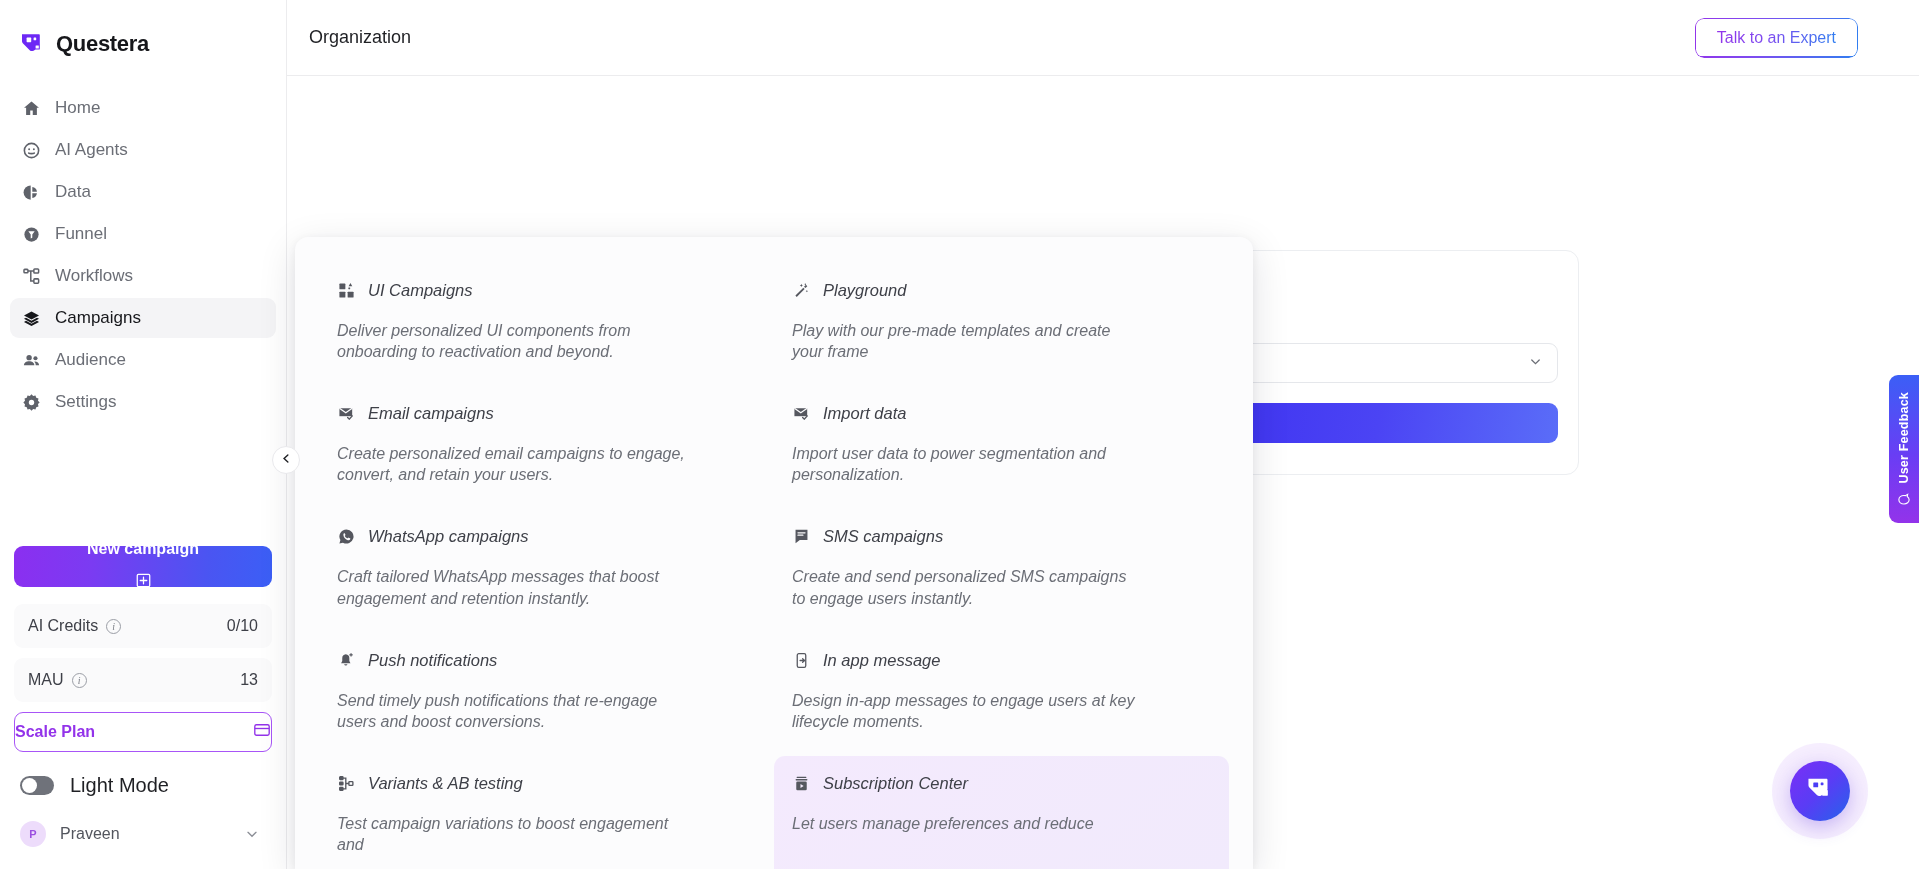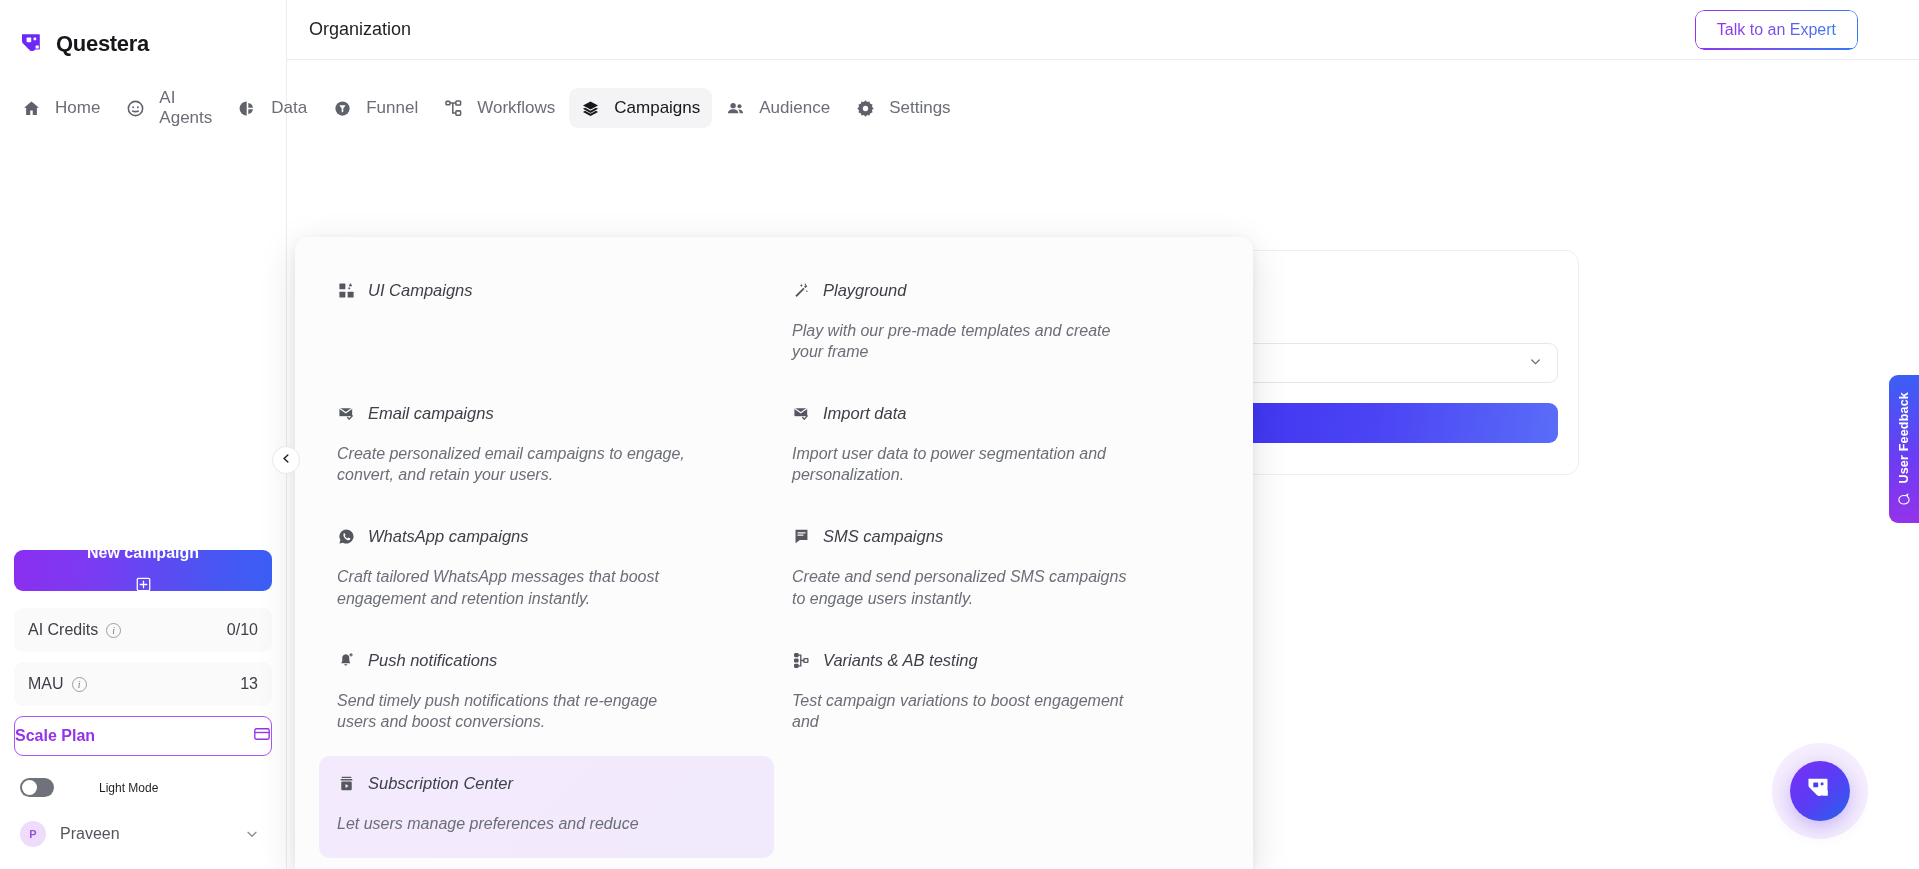--- a/index.html
+++ b/index.html
@@ -17,21 +17,21 @@
     position: absolute; left: 0; top: 0;
     width: 287px; height: 869px;
     background: #ffffff;
     border-right: 1px solid #ececee;
     display: flex; flex-direction: column;
   }
   .brand { display: flex; align-items: center; gap: 10px; padding: 25px 0 0 20px; height: 62px; }
   .brand-mark { width: 26px; height: 26px; position: relative; flex: none; }
   .brand-name { font-size: 22px; font-weight: 600; letter-spacing: -0.3px; color: #16171b; }
 
-  .nav { margin-top: 26px; display: flex; flex-direction: row; gap: 2px; padding: 0 10px; }
+  .nav { margin-top: 26px; display: flex; flex-direction: column; gap: 2px; padding: 0 10px; }
   .nav-item {
     display: flex; align-items: center; gap: 14px;
     height: 40px; padding: 0 12px; border-radius: 9px;
     color: #6b6e76; font-size: 17px; cursor: pointer;
   }
   .nav-item .nv-ico { width: 19px; height: 19px; display:flex; align-items:center; justify-content:center; flex:none; }
   .nav-item.active { background: #f4f4f6; color: #16171b; font-weight: 500; }
   .nav-item.active .nv-ico svg { fill: #16171b; }
   .nav-item svg { fill: #5f6views; }
 
@@ -55,37 +55,37 @@
             font-family: "Liberation Serif", serif; }
 
   .scale-plan {
     display: flex; align-items: center; justify-content: space-between; gap: 12px;
     height: 40px; border-radius: 9px; border: 1.3px solid #a855f7;
     color: #9333ea; font-weight: 600; font-size: 16px; cursor: pointer; margin-top: 6px;
   }
   .lightmode { display: flex; align-items: center; gap: 16px; margin: 22px 0 0 6px; cursor: pointer; }
   .switch { width: 34px; height: 19px; border-radius: 11px; background: #6f727a; position: relative; flex:none; }
   .switch::after { content:''; position:absolute; left:2px; top:2px; width:15px; height:15px; border-radius:50%; background:#fff; }
-  .lm-label { font-size: 12px; color: #1f2024; margin-left: 29px; }
+  .lm-label { font-size: 20px; color: #1f2024; }
 
   .user-row { display: flex; align-items: center; gap: 14px; margin: 24px 0 8px 6px; cursor: pointer; }
   .avatar { width: 26px; height: 26px; border-radius: 50%; background: #eddcfb; color: #9b4fe0;
             font-size: 11px; font-weight: 700; display:flex; align-items:center; justify-content:center; flex:none;}
   .user-name { font-size: 16px; color: #53565e; flex: 1; }
   .chev-d { width: 16px; height: 16px; margin-right: 12px; color:#8b8e96; }
 
   .collapse-btn {
     position: absolute; left: 272px; top: 446px; width: 28px; height: 28px;
     border-radius: 50%; background: #fff; border: 1px solid #e9e9ec;
     display: flex; align-items: center; justify-content: center; cursor: pointer; z-index: 40;
   }
 
   
   #header {
-    position: absolute; left: 287px; top: 0; right: 0; height: 60px;
+    position: absolute; left: 287px; top: 0; right: 0; height: 76px;
     border-bottom: 1px solid #ececee; background: #fff;
     display: flex; align-items: center; justify-content: space-between;
     padding: 0 61px 0 18px;
   }
   .page-title { font-size: 18px; color: #1f2024; padding-left: 4px;}
   .expert-btn {
     position: relative; height: 40px; padding: 0 22px; border-radius: 9px;
     display: flex; align-items: center; justify-content: center; cursor: pointer;
     background: #fff;
   }
@@ -356,20 +356,21 @@
             <svg width="17" height="17" viewBox="0 0 24 24" fill="#55575f">
               <rect x="2" y="2" width="8.4" height="8.4" rx="1"></rect>
               <path d="M17.6 1.4l2.6 4.5h-5.2z"></path>
                 <rect x="14.6" y="7.6" width="2.6" height="2.6" rx=".5"></rect>
               <rect x="2" y="13.6" width="8.4" height="8.4" rx="1"></rect>
               <rect x="13.6" y="13.6" width="8.4" height="8.4" rx="1"></rect>
             </svg>
           </span>
           <span class="p-title">UI Campaigns</span>
         </div>
+        <div class="p-desc">Deliver personalized UI components from onboarding to reactivation and beyond.</div>
       </div>
 
       <div class="p-item">
         <div class="p-head">
           <span class="p-ico">
             <svg width="17" height="17" viewBox="0 0 24 24" fill="#55575f">
               <path d="M3.4 19.2 14.6 8l1.8 1.8L5.2 21z"></path>
                 <path d="M15.6 6.6l2 2 2.6-2.6-2-2z"></path>
               <path d="M11.8 2.6l.7 1.5 1.5.7-1.5.7-.7 1.5-.7-1.5-1.5-.7 1.5-.7z"></path>
               <path d="M19.6 11.4l.5 1.1 1.1.5-1.1.5-.5 1.1-.5-1.1-1.1-.5 1.1-.5z"></path>
@@ -442,20 +443,32 @@
               <path d="M11 3.2a5.6 5.6 0 0 0-5 5.6v4L4.4 16h13.2L16 12.8v-4a5.6 5.6 0 0 0-5-5.6z"></path>
               <path d="M8.6 17.4a2.5 2.5 0 0 0 4.8 0z"></path>
               <path d="M18.4 2.2v3.6M16.6 4h3.6" stroke="#55575f" stroke-width="1.6" stroke-linecap="round"></path>
             </svg>
           </span>
           <span class="p-title">Push notifications</span>
         </div>
         <div class="p-desc">Send timely push notifications that re-engage users and boost conversions.</div>
       </div>
 
+      <div class="p-item">
+        <div class="p-head">
+          <span class="p-ico">
+            <svg width="17" height="17" viewBox="0 0 24 24" fill="none" stroke="#55575f" stroke-width="1.8">
+              <rect x="6" y="2.4" width="12" height="19.2" rx="2.2"></rect>
+              <path d="M10 12h6M13.6 9.4 16.4 12l-2.8 2.6" stroke-linecap="round" stroke-linejoin="round"></path>
+            </svg>
+          </span>
+          <span class="p-title">In app message</span>
+        </div>
+        <div class="p-desc">Design in-app messages to engage users at key lifecycle moments.</div>
+      </div>
 
       <div class="p-item">
         <div class="p-head">
           <span class="p-ico">
             <svg width="17" height="17" viewBox="0 0 24 24" fill="none" stroke="#55575f" stroke-width="1.9">
               <rect x="2.4" y="2.4" width="4.6" height="4" rx=".8" fill="#55575f"></rect>
               <rect x="2.4" y="10" width="4.6" height="4" rx=".8" fill="#55575f"></rect>
               <rect x="2.4" y="17.6" width="4.6" height="4" rx=".8" fill="#55575f"></rect>
               <rect x="15.4" y="9.4" width="5.6" height="5.2" rx=".8"></rect>
               <path d="M7 4.4h4v15.2H7M11 12h4.4"></path>

